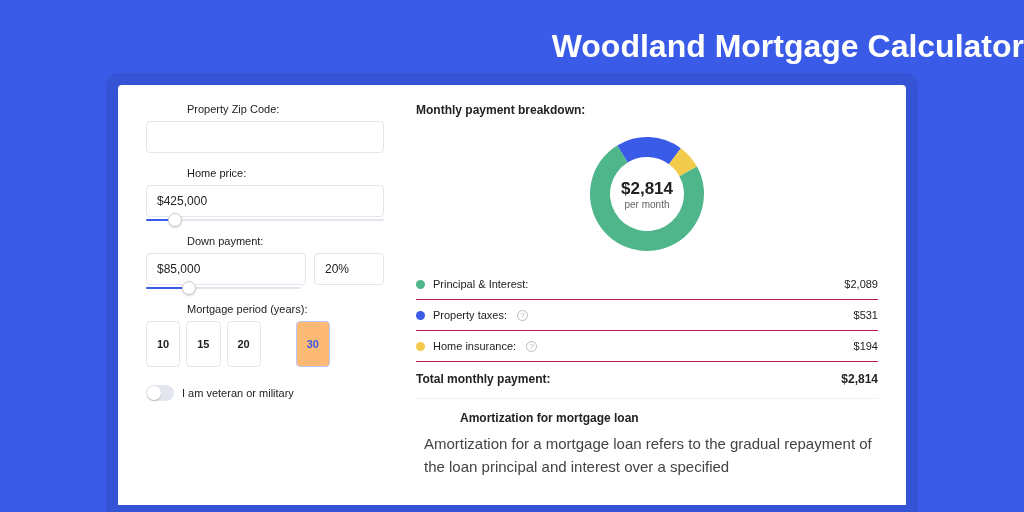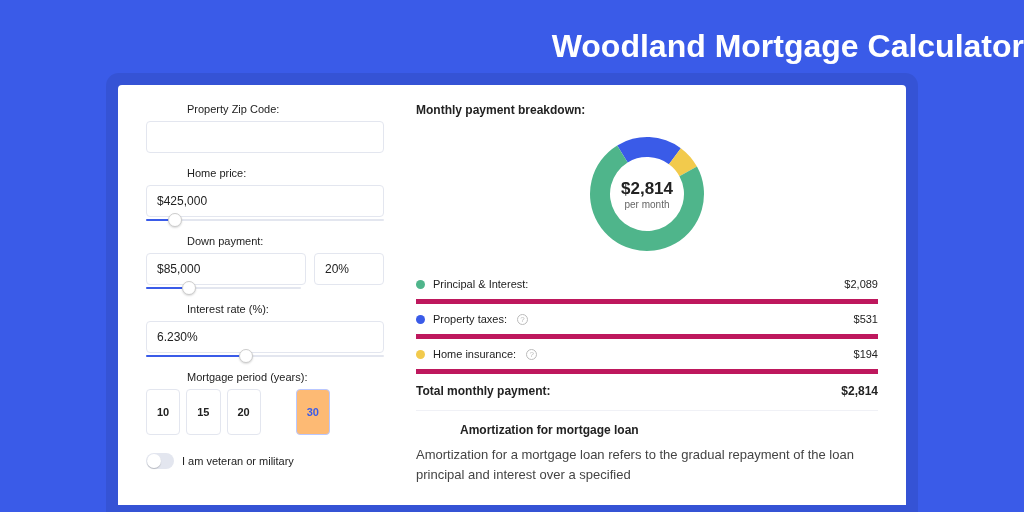--- a/index.html
+++ b/index.html
@@ -85,35 +85,35 @@
 .donut { width:122px; height:122px; position:relative; }
 .donut-center {
   position:absolute; left:50%; top:50%; transform:translate(-50%,-50%);
   text-align:center;
 }
 .donut-center .amount { font-size:17px; font-weight:700; }
 .donut-center .per { font-size:10px; color:#666; }
 
 .legend-row {
   display:flex; justify-content:space-between;
-  padding:9px 0; border-bottom:5px solid #be185d; font-size:11px;
+  padding:9px 0; border-bottom:1px solid #be185d; font-size:11px;
 }
 .legend-left { display:flex; align-items:center; gap:8px; }
 .dot { width:9px; height:9px; border-radius:50%; display:inline-block; }
 .info-icon {
   width:11px; height:11px; border-radius:50%; border:1px solid #bbb;
   display:inline-flex; align-items:center; justify-content:center;
   font-size:8px; color:#bbb; margin-left:2px;
 }
 .legend-val { font-weight:400; }
 .total-row { font-weight:700; padding:10px 0 12px 0; display:flex; justify-content:space-between; font-size:12px; }
 
 .amort-block { border-top:1px solid #f0f1f6; padding-top:12px; }
 .amort-title { font-size:12px; font-weight:700; margin-bottom:8px;margin-left:44px; }
-.amort-text { font-size:13px; color:#444; line-height:1.5; }
+.amort-text { font-size:15px; color:#444; line-height:1.5;margin-left:8px; }
 </style>
 </head>
 <body>
 
 <h1 class="page-title">Woodland Mortgage Calculator</h1>
 
 <div class="card">
 
   <div class="left">
 
@@ -136,28 +136,20 @@
       <div class="two-col">
         <input class="field-input" value="$85,000" style="">
         <input class="field-input" value="20%" style="">
       </div>
       <div class="slider-track" style="width:65%;">
         <div class="slider-fill" style="width: 28%;"></div>
         <div class="slider-thumb" style="left: 28%;"></div>
       </div>
     </div>
 
-    <div class="field-group">
-      <label class="field-label">Interest rate (%):</label>
-      <input class="field-input" value="6.230%" style="">
-      <div class="slider-track">
-        <div class="slider-fill" style="width: 42%;"></div>
-        <div class="slider-thumb" style="left: 42%;"></div>
-      </div>
-    </div>
 
     <div class="field-group">
       <label class="field-label">Mortgage period (years):</label>
       <div class="seg">
           <button class="seg-btn">10</button>
           <button class="seg-btn">15</button>
           <button class="seg-btn">20</button>
           <button class="seg-btn active">30</button>
         </div>
     </div>

